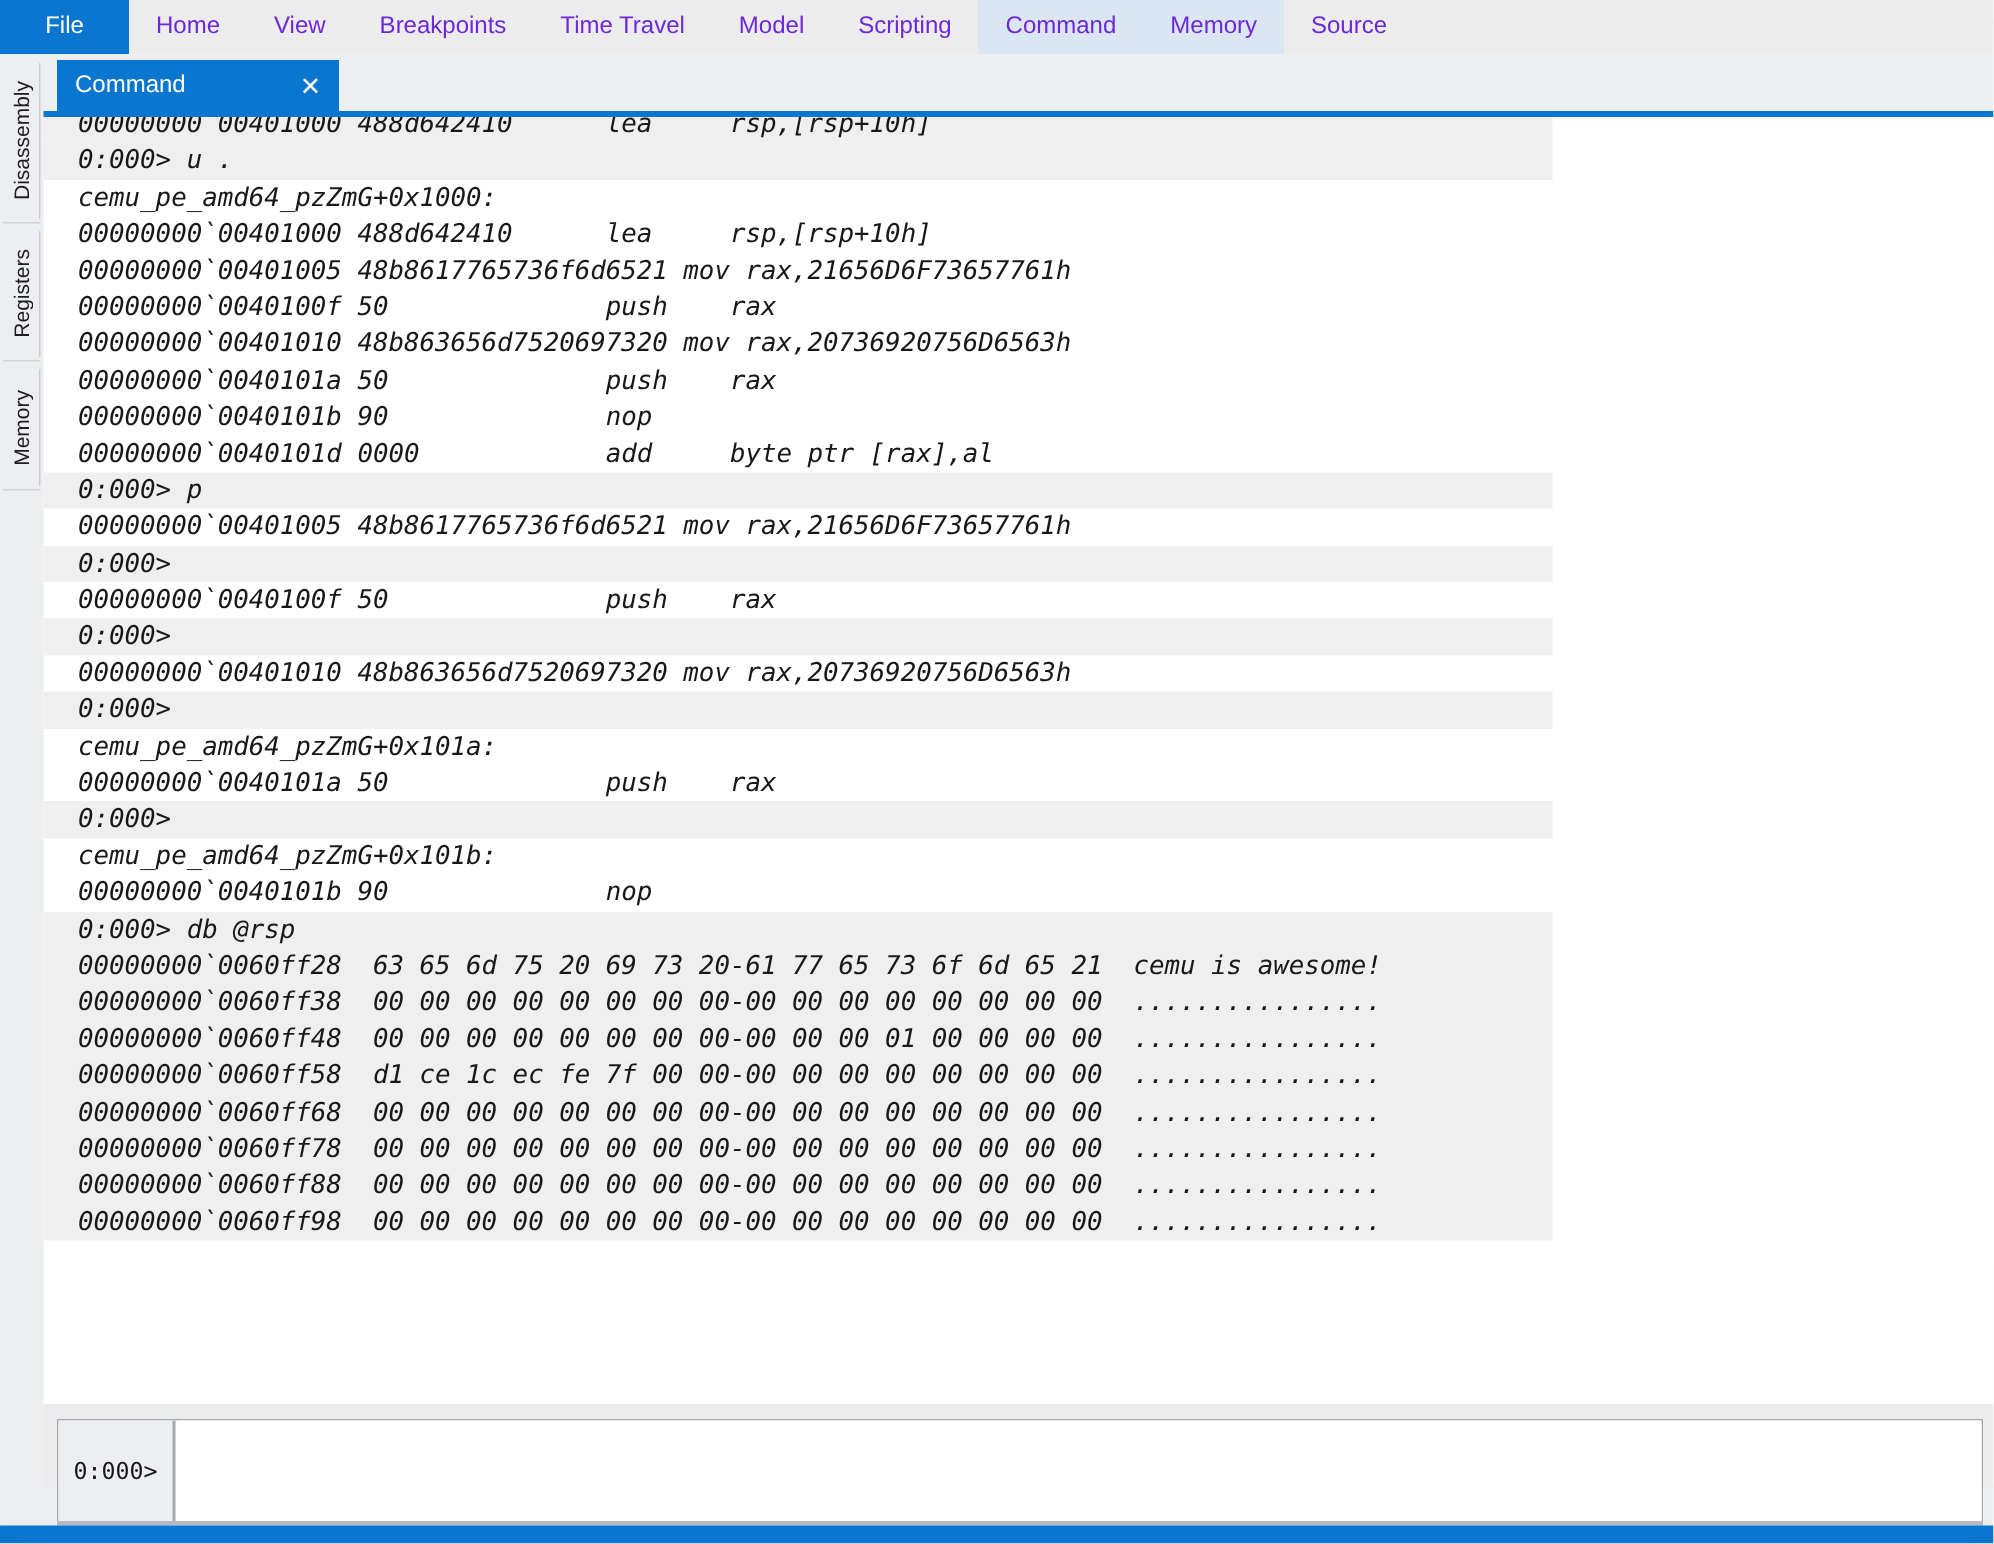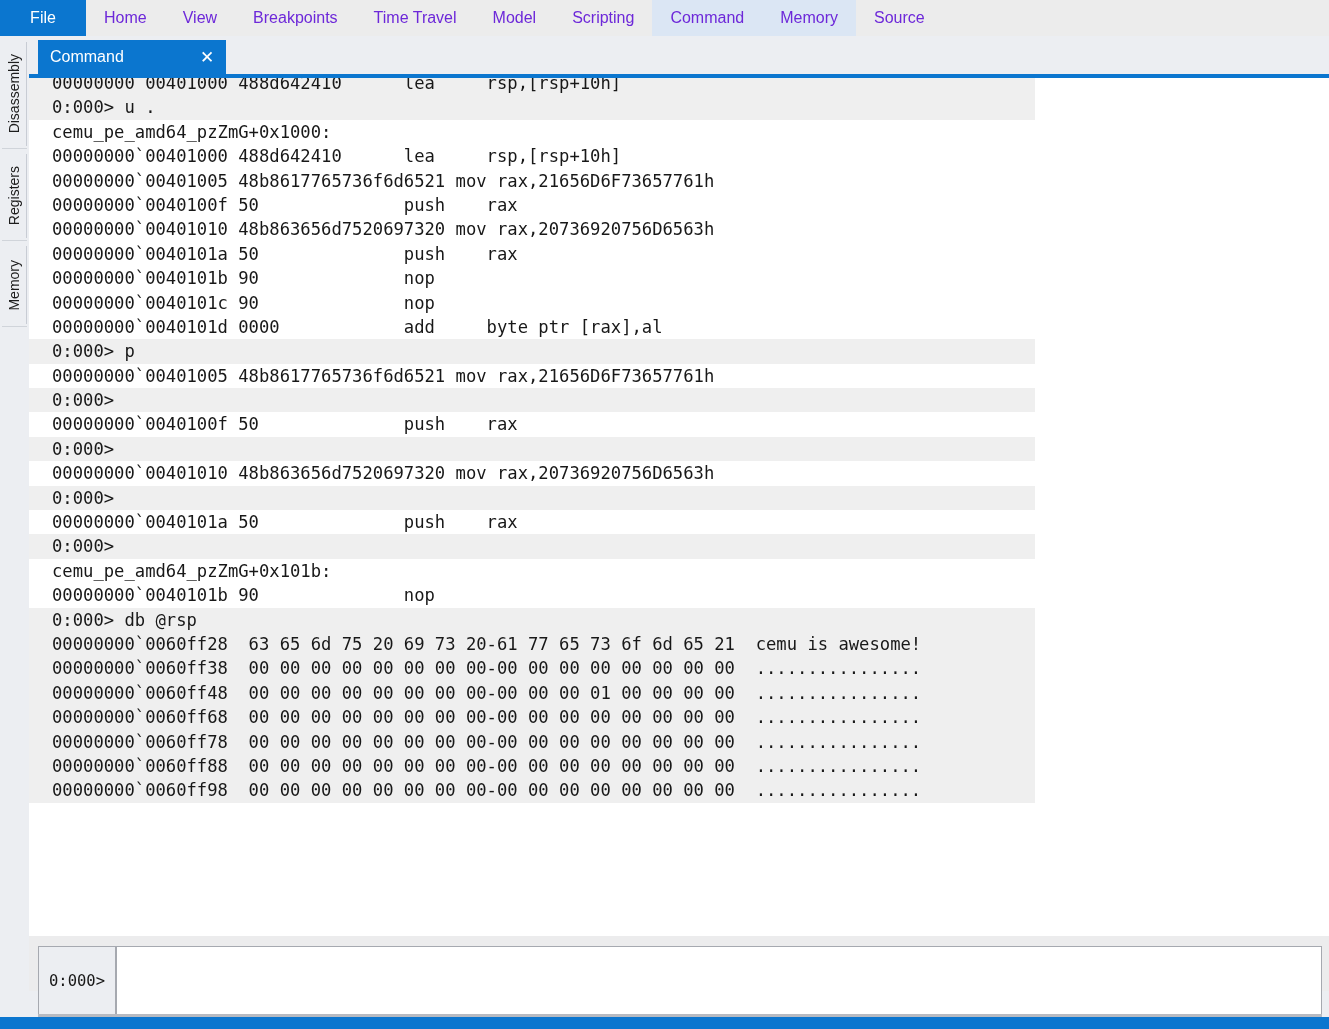--- a/index.html
+++ b/index.html
@@ -82,20 +82,21 @@
     position: absolute; left: 0; top: -7px; width: 1300px;
   }
   .oline {
     height: 24.4px; line-height: 24.4px;
     font-family: "DejaVu Sans Mono", monospace;
     font-size: 17.2px;
     color: #181818;
     white-space: pre;
     padding-left: 23px;
     background: transparent;
+    font-style: italic;
   }
   .oline.hi {
     background: #efefef;
     width: 1006px;
   }
 
   
   .cmdbar {
     position: absolute; left: 38px; top: 946px; width: 1284px; height: 70px;
     background: #ffffff;
@@ -193,37 +194,38 @@
     <div class="outlines" id="outlines">
         <div class="oline hi">00000000`00401000 488d642410      lea     rsp,[rsp+10h]</div>
         <div class="oline hi">0:000&gt; u .</div>
         <div class="oline">cemu_pe_amd64_pzZmG+0x1000:</div>
         <div class="oline">00000000`00401000 488d642410      lea     rsp,[rsp+10h]</div>
         <div class="oline">00000000`00401005 48b8617765736f6d6521 mov rax,21656D6F73657761h</div>
         <div class="oline">00000000`0040100f 50              push    rax</div>
         <div class="oline">00000000`00401010 48b863656d7520697320 mov rax,20736920756D6563h</div>
         <div class="oline">00000000`0040101a 50              push    rax</div>
         <div class="oline">00000000`0040101b 90              nop</div>
-        <div class="oline">00000000`0040101c 90              nop</div>
         <div class="oline">00000000`0040101d 0000            add     byte ptr [rax],al</div>
         <div class="oline hi">0:000&gt; p</div>
         <div class="oline">00000000`00401005 48b8617765736f6d6521 mov rax,21656D6F73657761h</div>
         <div class="oline hi">0:000&gt;</div>
         <div class="oline">00000000`0040100f 50              push    rax</div>
         <div class="oline hi">0:000&gt;</div>
         <div class="oline">00000000`00401010 48b863656d7520697320 mov rax,20736920756D6563h</div>
         <div class="oline hi">0:000&gt;</div>
+        <div class="oline">cemu_pe_amd64_pzZmG+0x101a:</div>
         <div class="oline">00000000`0040101a 50              push    rax</div>
         <div class="oline hi">0:000&gt;</div>
         <div class="oline">cemu_pe_amd64_pzZmG+0x101b:</div>
         <div class="oline">00000000`0040101b 90              nop</div>
         <div class="oline hi">0:000&gt; db @rsp</div>
         <div class="oline hi">00000000`0060ff28  63 65 6d 75 20 69 73 20-61 77 65 73 6f 6d 65 21  cemu is awesome!</div>
         <div class="oline hi">00000000`0060ff38  00 00 00 00 00 00 00 00-00 00 00 00 00 00 00 00  ................</div>
         <div class="oline hi">00000000`0060ff48  00 00 00 00 00 00 00 00-00 00 00 01 00 00 00 00  ................</div>
+        <div class="oline hi">00000000`0060ff58  d1 ce 1c ec fe 7f 00 00-00 00 00 00 00 00 00 00  ................</div>
         <div class="oline hi">00000000`0060ff68  00 00 00 00 00 00 00 00-00 00 00 00 00 00 00 00  ................</div>
         <div class="oline hi">00000000`0060ff78  00 00 00 00 00 00 00 00-00 00 00 00 00 00 00 00  ................</div>
         <div class="oline hi">00000000`0060ff88  00 00 00 00 00 00 00 00-00 00 00 00 00 00 00 00  ................</div>
         <div class="oline hi">00000000`0060ff98  00 00 00 00 00 00 00 00-00 00 00 00 00 00 00 00  ................</div>
       </div>
   </div>
 
   <div class="gapstrip"></div>
   <div class="cmdbar">
     <div class="cmdprompt">0:000&gt;</div>

